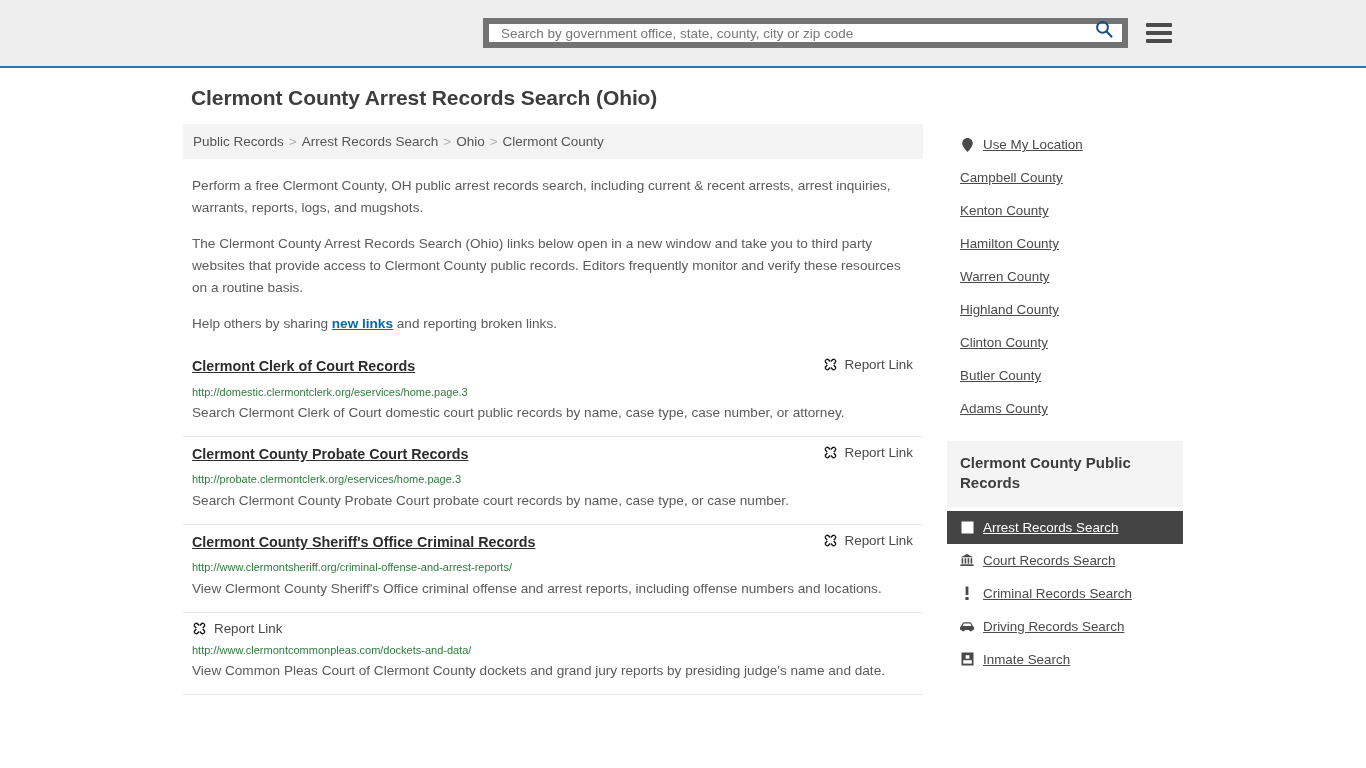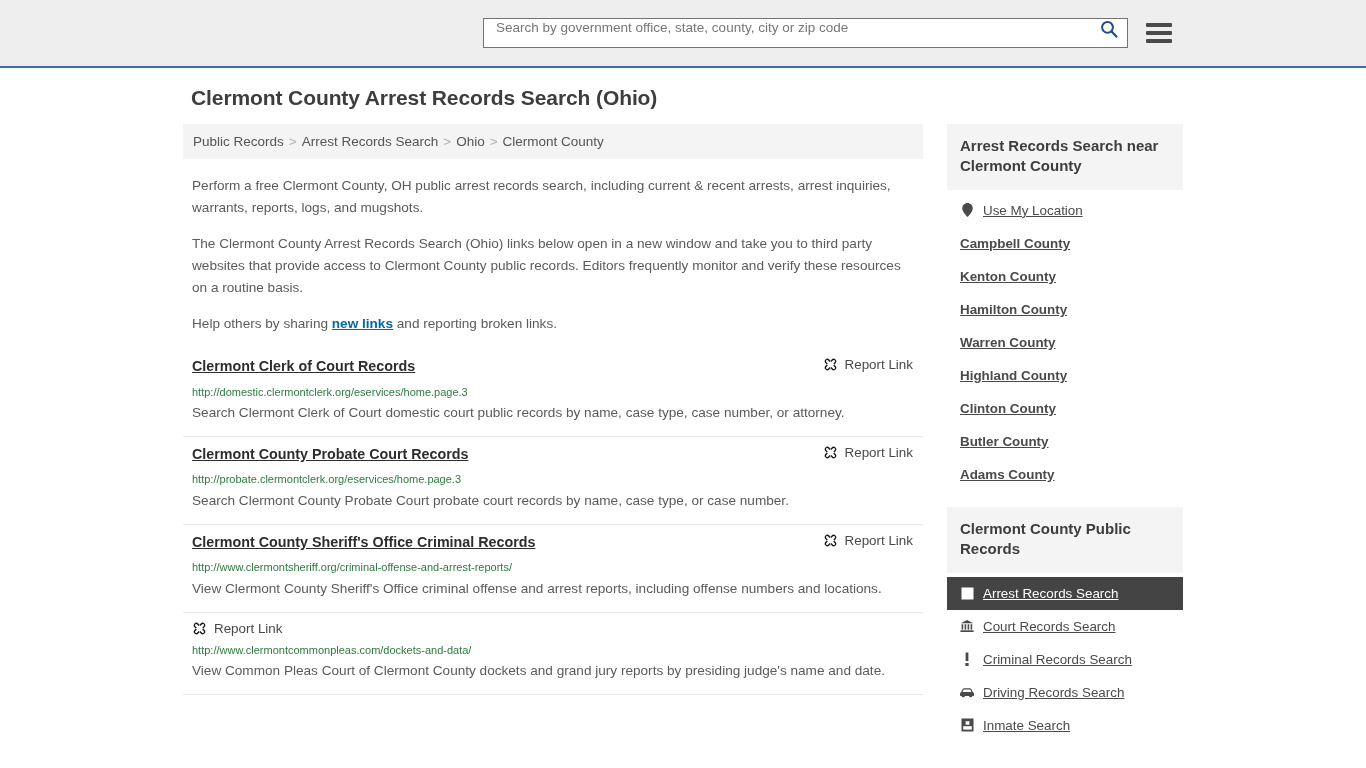--- a/index.html
+++ b/index.html
@@ -65,23 +65,23 @@
     position: absolute;
     left: 300px;
     top: 18px;
     display: flex;
     align-items: center;
   }
   .search-box {
     width: 645px;
     height: 30px;
     background: #fff;
-    border: 1px solid #737373;
-    display: flex;
-    align-items: flex-start;
+    border: 6px solid #737373;
+    display: flex;
+    align-items: flex-end;
     padding: 0 6px 0 10px;
   }
   .search-box input {
     flex: 1;
     border: 0;
     outline: 0;
     font-family: "Liberation Sans", sans-serif;
     font-size: 13.5px;
     color: #4a4a4a;
     background: transparent;
@@ -234,21 +234,21 @@
   .side-item.active .label { color: #ffffff; }
   .side-icon {
     width: 14px;
     flex: 0 0 14px;
     display: flex;
     align-items: center;
     justify-content: center;
     color: #4a4a4a;
   }
   .side-icon.white { color: #ffffff; }
-  .side-item.plain { padding-left: 13px; font-weight: bold; }
+  .side-item.plain { padding-left: 13px; }
 </style>
 </head>
 <body>
 
 <div class="site-header">
   <div class="header-inner">
 
 
     <div class="search-wrap">
       <div class="search-box">
@@ -360,21 +360,20 @@
             <div class="result-url">http://www.clermontcommonpleas.com/dockets-and-data/</div>
             <div class="result-desc">View Common Pleas Court of Clermont County dockets and grand jury reports by presiding judge's name and date.</div>
           </div>
         </div>
 
     </div>
 
     <div class="side-col">
 
       <div class="side-panel">
-        <div class="side-head">Arrest Records Search near Clermont County</div>
         <div class="side-list" id="nearby-list">
             <div class="side-item">
               <span class="side-icon">
                 <svg width="11" height="14" viewBox="0 0 12 16">
                   <path d="M6 0 C2.7 0 0 2.7 0 6 C0 10.5 6 16 6 16 C6 16 12 10.5 12 6 C12 2.7 9.3 0 6 0 Z" fill="#4a4a4a"></path>
                 </svg>
               </span>
               <span class="label">Use My Location</span>
             </div>
             <div class="side-item plain">

